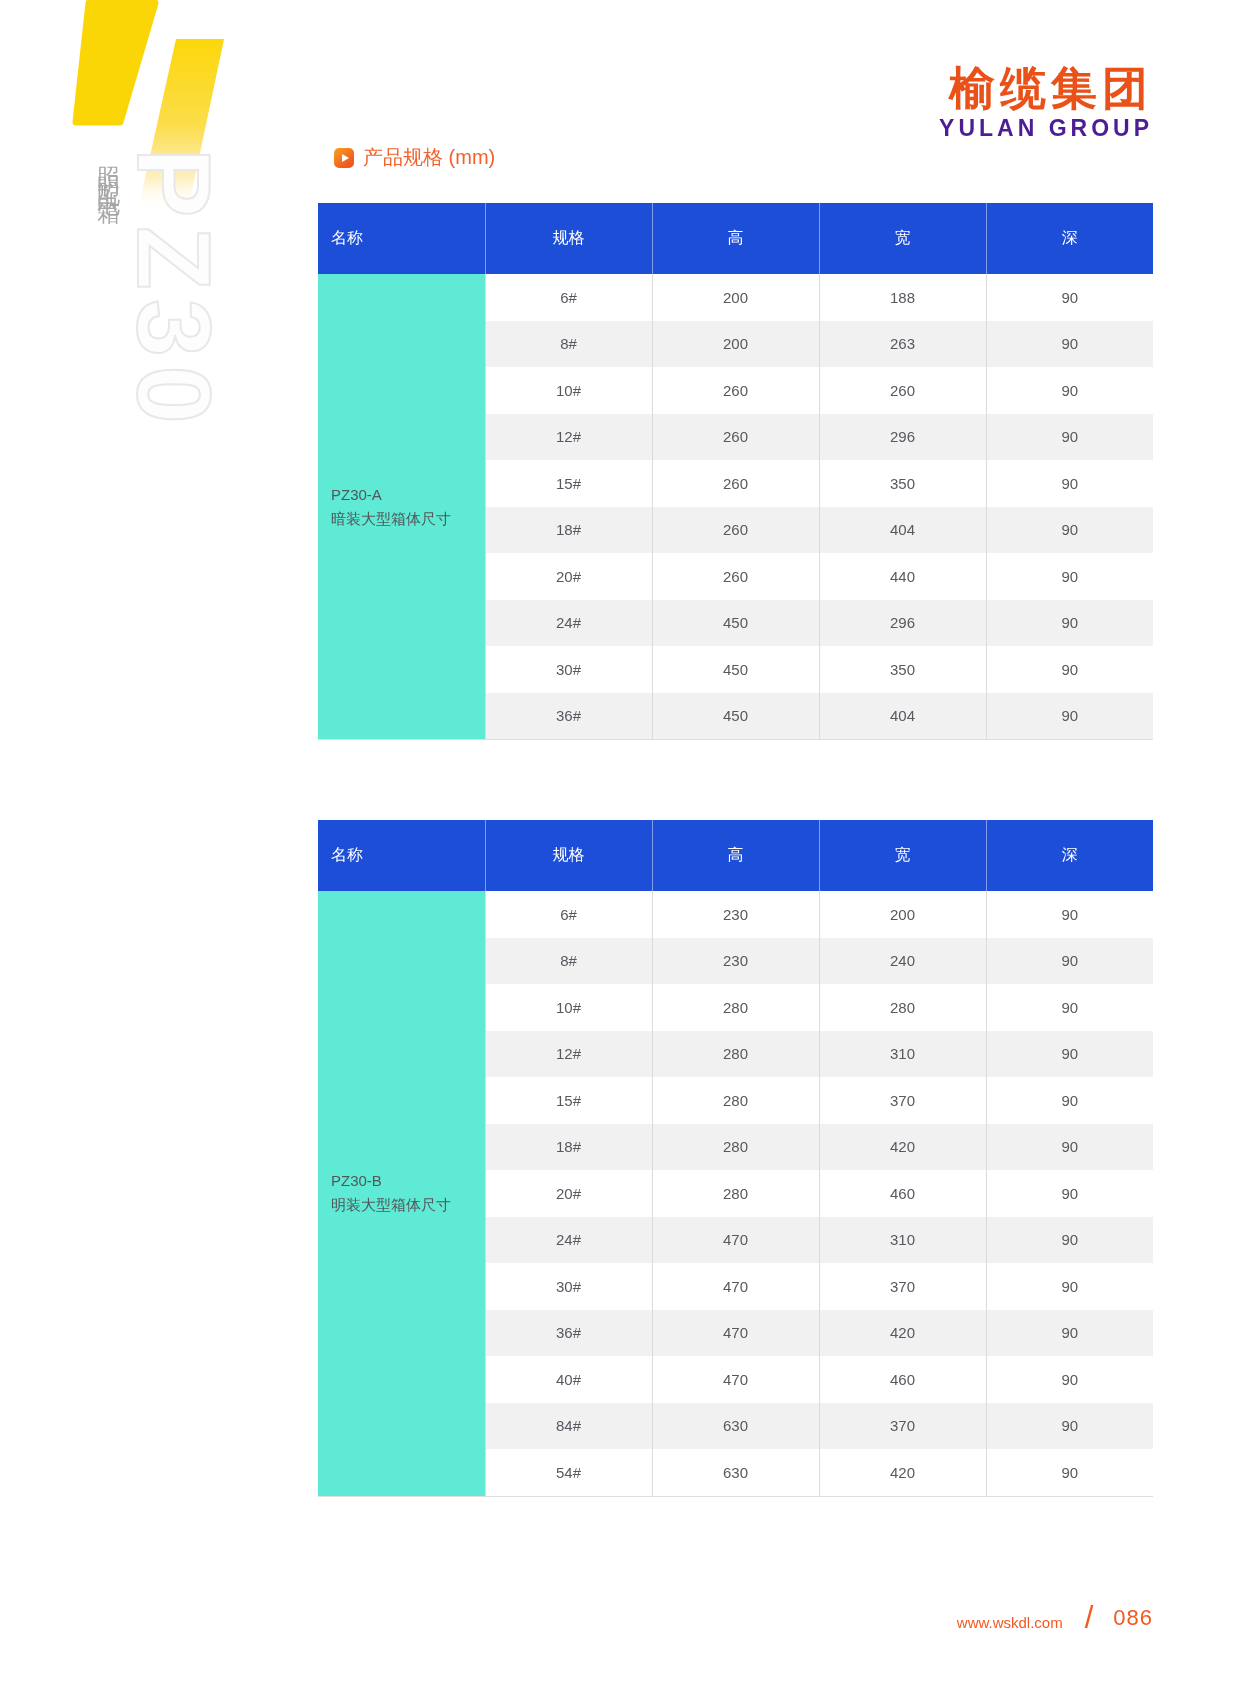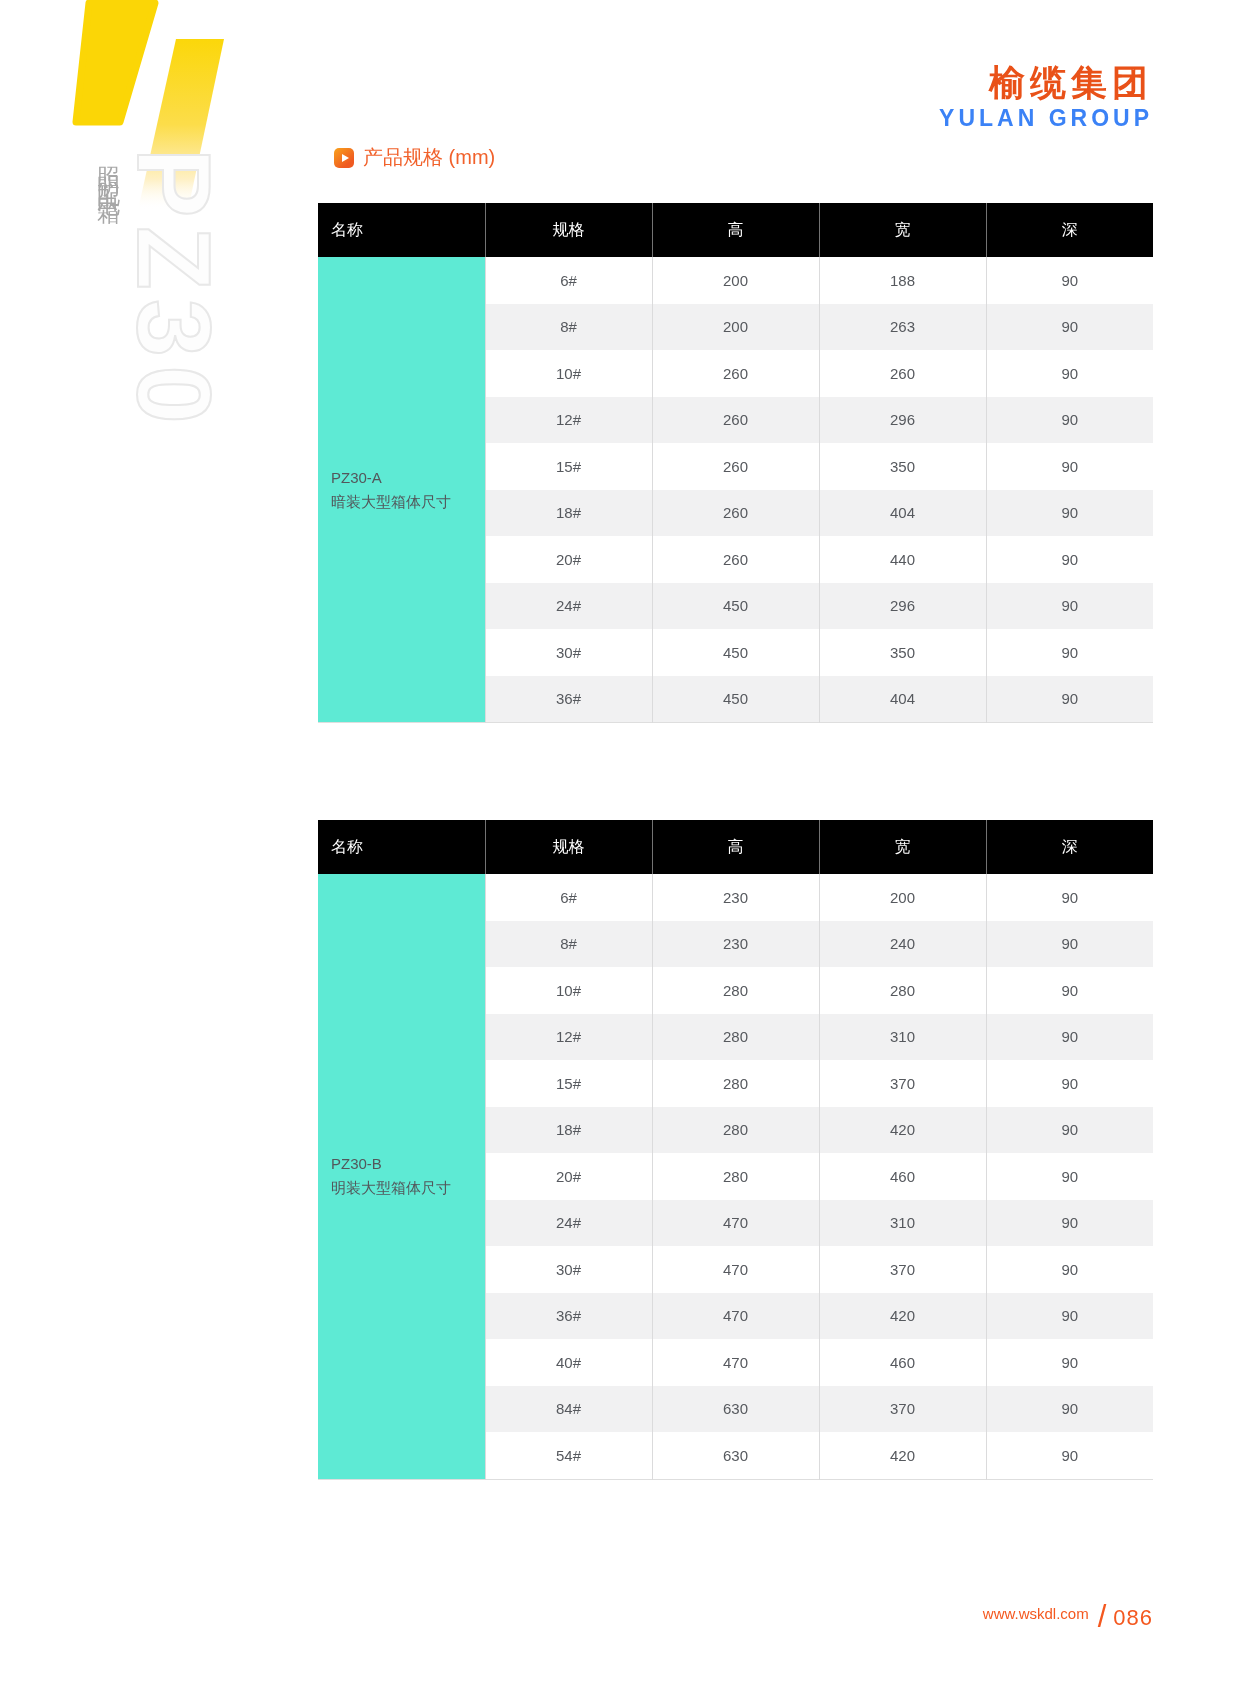--- a/index.html
+++ b/index.html
@@ -15,22 +15,22 @@
     font-size:23px;letter-spacing:9px;color:#A7A7A7;
   }
   .watermark{
     position:absolute;left:226px;top:148px;
     transform:rotate(90deg);transform-origin:0 0;
     font-size:104px;font-weight:bold;letter-spacing:9px;line-height:1;
     color:#FDFDFD;-webkit-text-stroke:2px #E8E8E8;white-space:nowrap;
   }
   
   .logo{position:absolute;top:64px;right:88px;text-align:right;}
-  .logo-cn{font-size:36px;font-weight:bold;color:#E95118;letter-spacing:5px;line-height:1.05;}
-  .logo-en{font-size:23px;font-weight:bold;color:#3b82f6;letter-spacing:4px;margin-top:3px;}
+  .logo-cn{font-size:46px;font-weight:bold;color:#E95118;letter-spacing:5px;line-height:1.05;}
+  .logo-en{font-size:23px;font-weight:bold;color:#4c1d95;letter-spacing:4px;margin-top:3px;}
   
   .main{position:absolute;left:318px;top:0;width:835px;}
   .section-title{
     position:absolute;left:16px;top:144px;display:flex;align-items:center;
     color:#F1612B;font-size:20px;
   }
   .play-icon{
     width:20px;height:20px;border-radius:5px;flex:0 0 auto;
     background:linear-gradient(140deg,#F9A21C 0%,#EF5A21 75%);
     display:flex;align-items:center;justify-content:center;margin-right:9px;
@@ -40,38 +40,39 @@
     border-top:4.5px solid transparent;border-bottom:4.5px solid transparent;margin-left:2px;
   }
   
   table.spec-table{
     position:absolute;left:0;width:835px;border-collapse:collapse;table-layout:fixed;
     border-bottom:1px solid #DEDEDE;
   }
   table.t1{top:203px;}
   table.t2{top:820px;}
   .spec-table thead th{
-    background:#000000;height:54px;color:#ffffff;font-size:16px;font-weight:normal;
+    background:#1d4ed8;height:71px;color:#ffffff;font-size:16px;font-weight:normal;
     text-align:center;padding:0;
   }
   .spec-table thead th:first-child{text-align:left;padding-left:13px;}
   .spec-table thead th + th{border-left:1px solid rgba(255,255,255,0.45);margin-left:8px;}
   .spec-table tbody td{
     height:46.5px;text-align:center;color:#56595E;font-size:15px;
     border-left:1px solid #DBDBDC;padding:0;
   }
   .spec-table tbody td.name-cell{
     border-left:none;text-align:left;padding-left:13px;vertical-align:middle;
     background:#5eead4;color:#53575B;font-size:15px;line-height:24px;
   }
   .spec-table tbody tr:nth-child(even) td:not(.name-cell){background:#F1F1F2;}
   
   .footer{
-    position:absolute;top:1605px;right:88px;display:flex;align-items:flex-start;
+    position:absolute;top:1605px;right:88px;display:flex;align-items:flex-end;
     color:#F4581F;
+    gap:13px;
   }
   .footer .site{font-size:15px;}
   .footer .slash{font-size:31px;font-weight:300;margin:0 7px 0 9px;line-height:0.8;}
   .footer .pagenum{font-size:22px;letter-spacing:1px;}
 </style>
 </head>
 <body>
 
 <div class="page">
 

